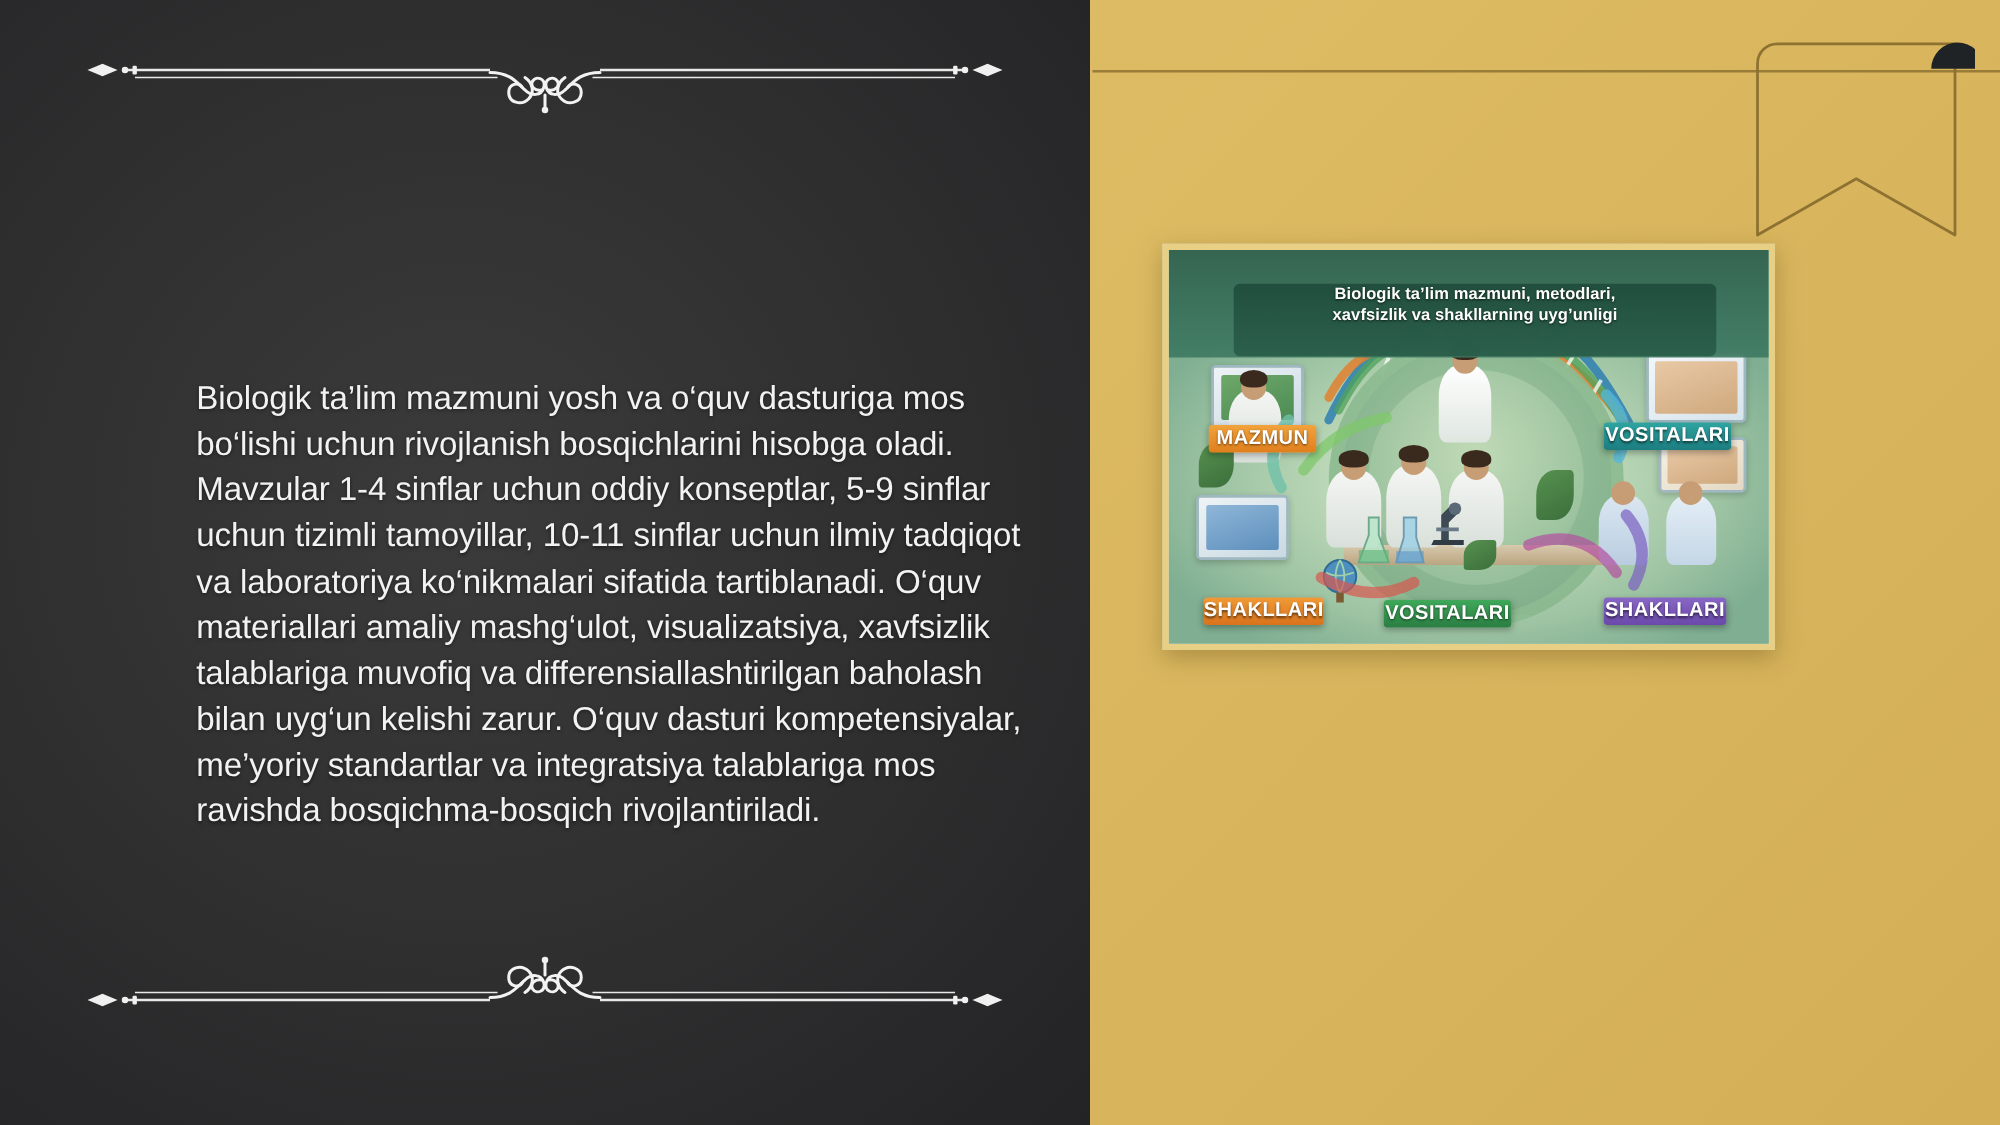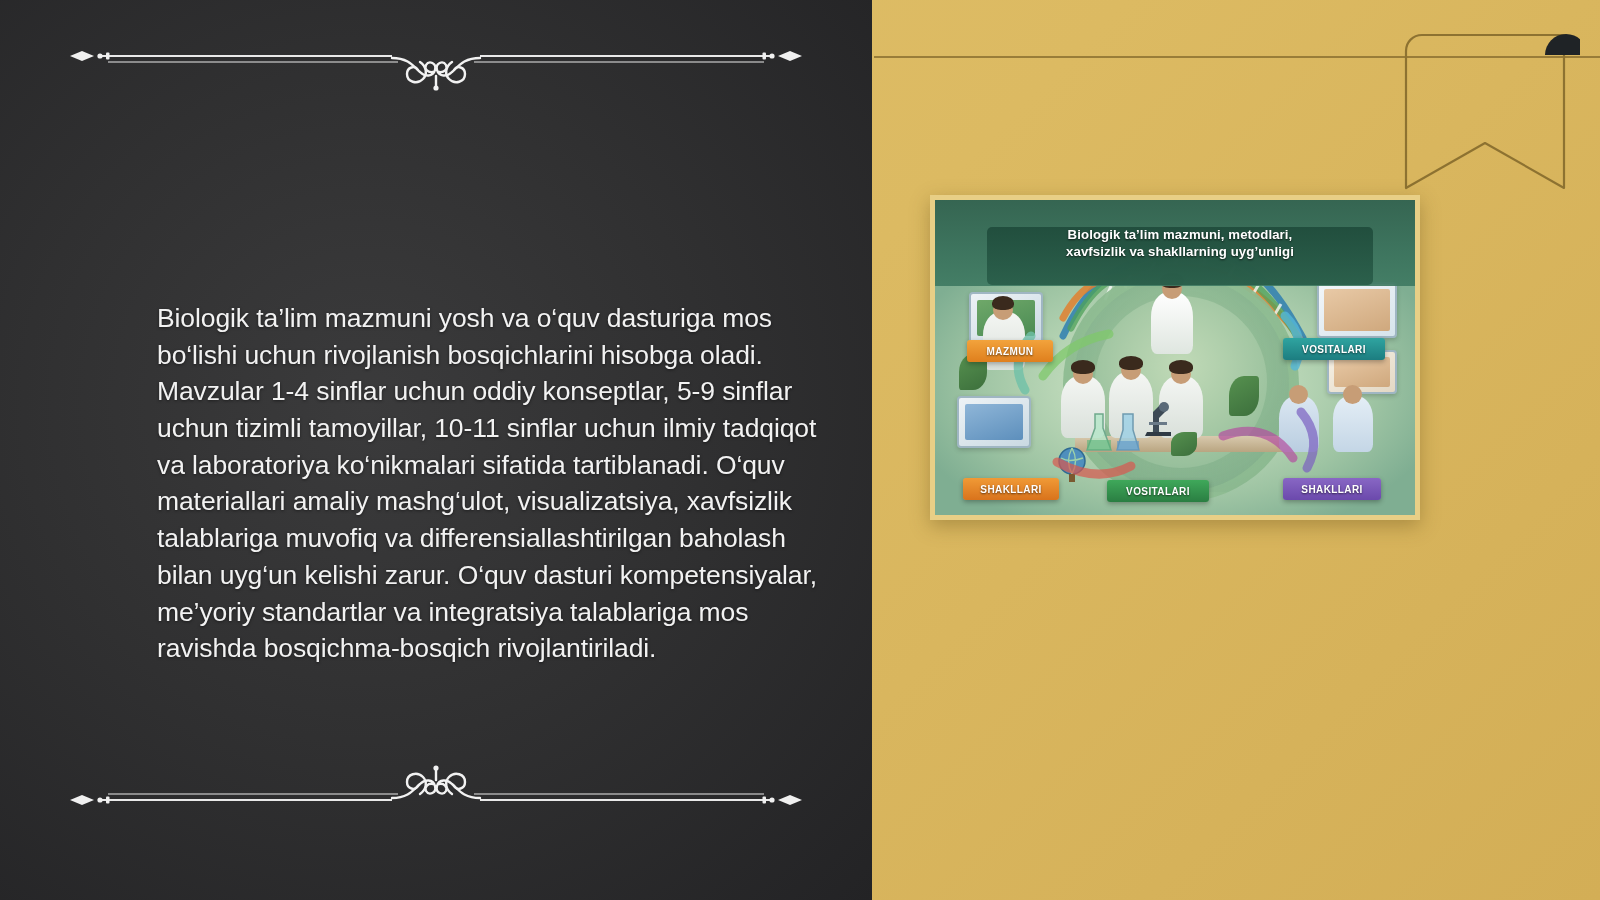--- a/index.html
+++ b/index.html
@@ -140,21 +140,21 @@
     position:absolute; left:140px; top:236px; width:220px; height:16px;
     background:linear-gradient(180deg,#d8c9ad,#b9a581); border-radius:3px;
   }
   
   .plant { position:absolute; border-radius:50% 10% 50% 10%; background:linear-gradient(150deg,#56914f,#3c6f3c); }
 
   
   .badge {
     position:absolute; height:22px;
     display:flex; align-items:center; justify-content:center;
-    color:#ffffff; font-size:10px; font-weight:bold; letter-spacing:.4px;
+    color:#ffffff; font-size:16px; font-weight:bold; letter-spacing:.4px;
     border-radius:3px;
     text-shadow:0 1px 2px rgba(0,0,0,.6);
     box-shadow:0 2px 5px rgba(0,0,0,.3);
     white-space:nowrap;
   }
   .badge-mazmun    { left:32px;  top:140px; width:86px;  background:linear-gradient(180deg,#f2a33c,#df7f1d); }
   .badge-vositalari-top { left:348px; top:138px; width:102px; background:linear-gradient(180deg,#2fa4a0,#1c7d80); }
   .badge-metodlari { left:28px;  top:278px; width:96px;  background:linear-gradient(180deg,#f09a36,#d9731c); }
   .badge-vositalari-bot { left:172px; top:280px; width:102px; background:linear-gradient(180deg,#3fa85a,#2a7e42); }
   .badge-shakllari { left:348px; top:278px; width:98px;  background:linear-gradient(180deg,#8867c4,#6b49ac); }

